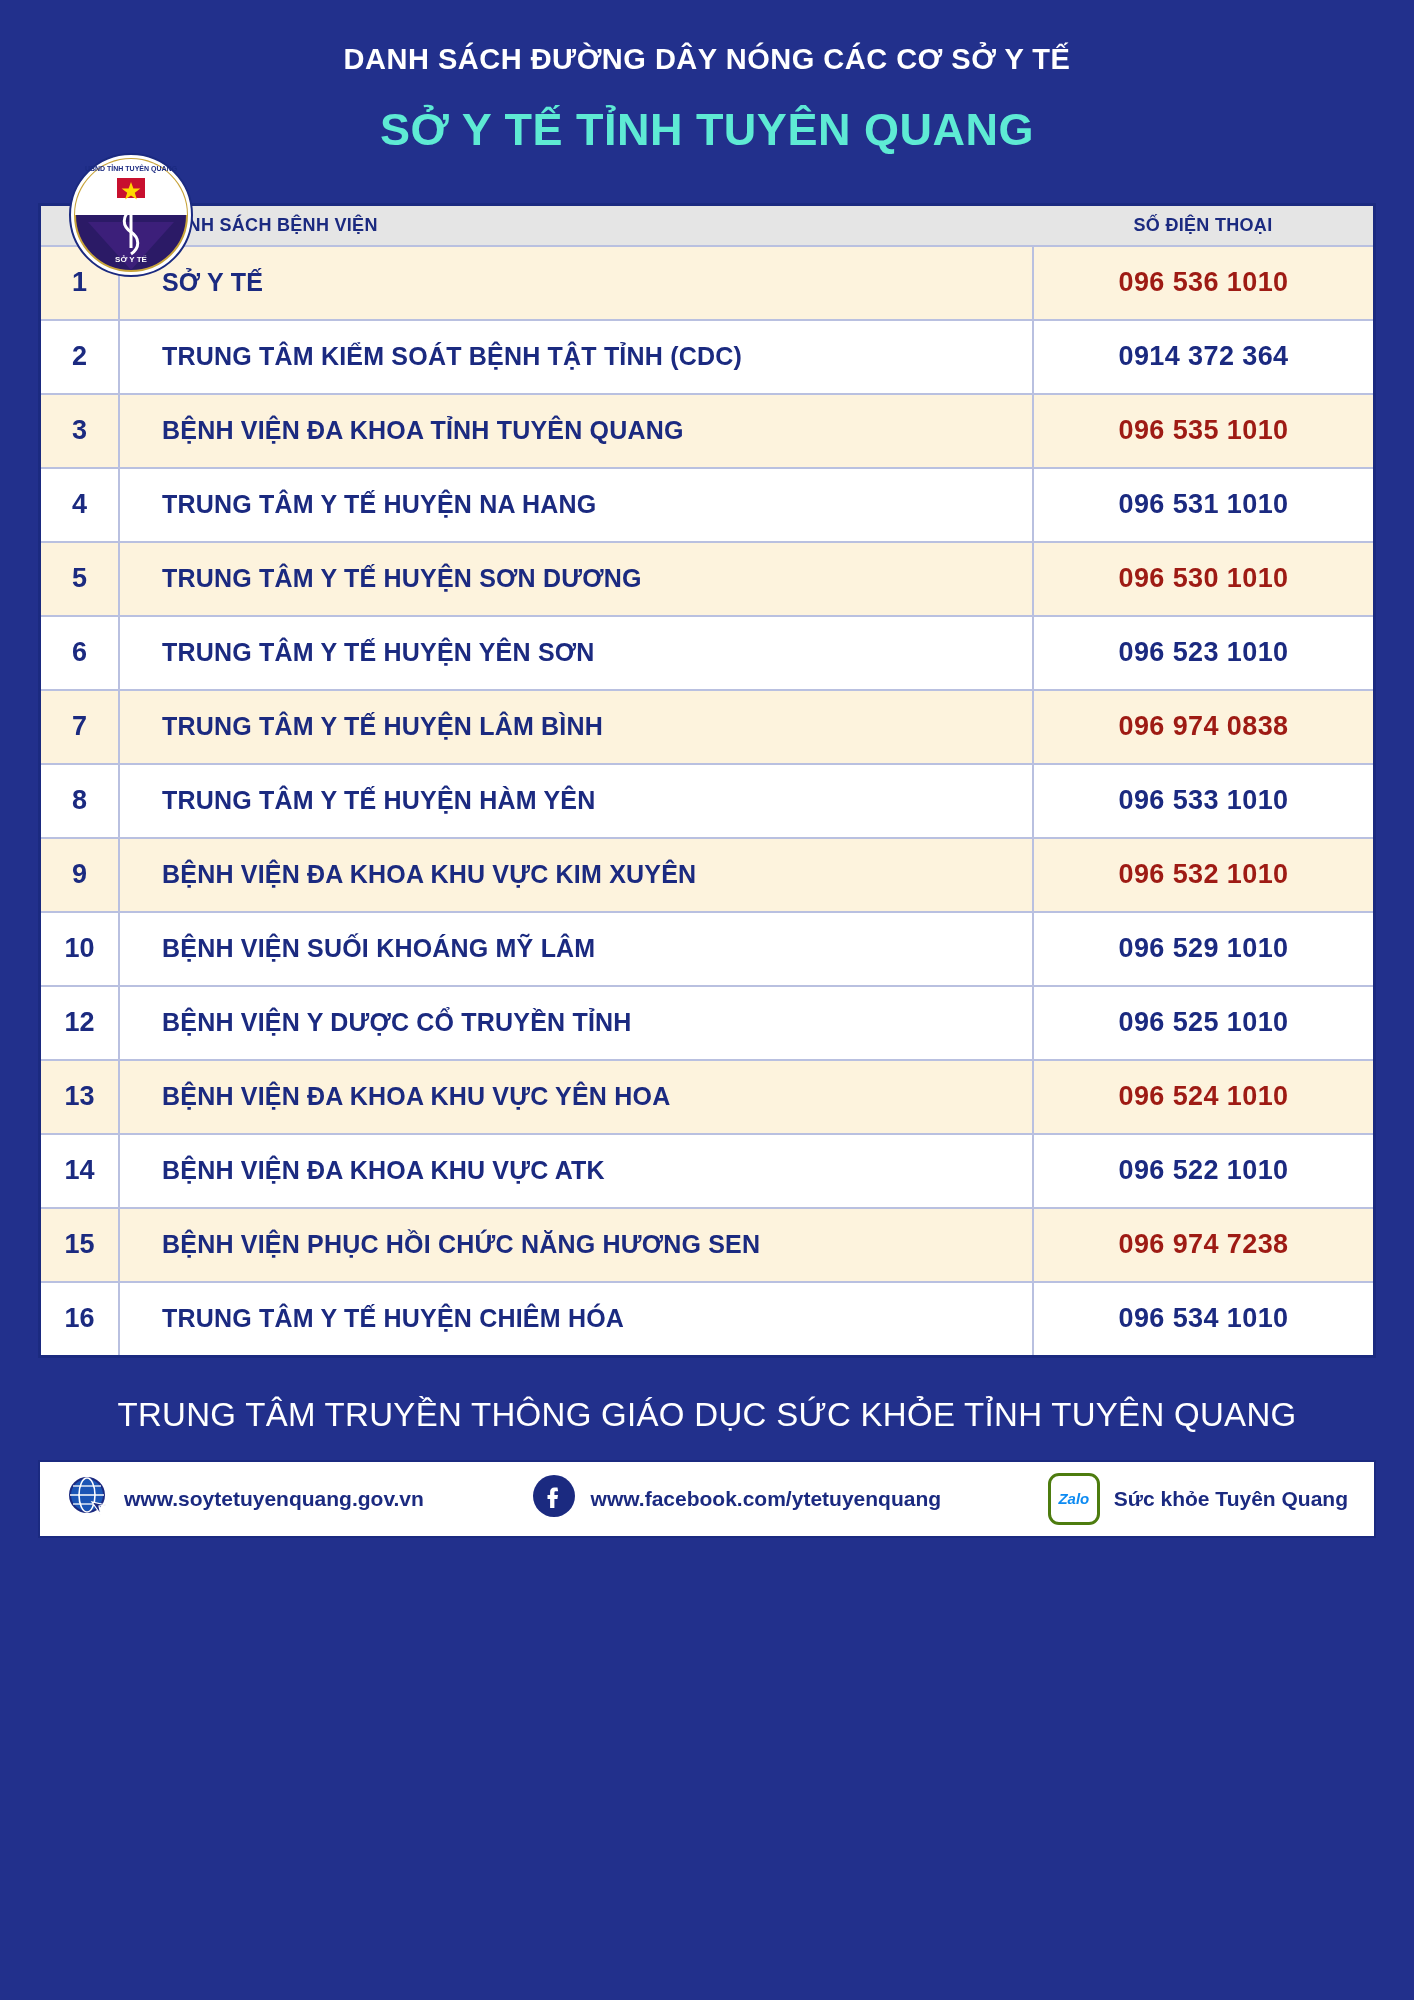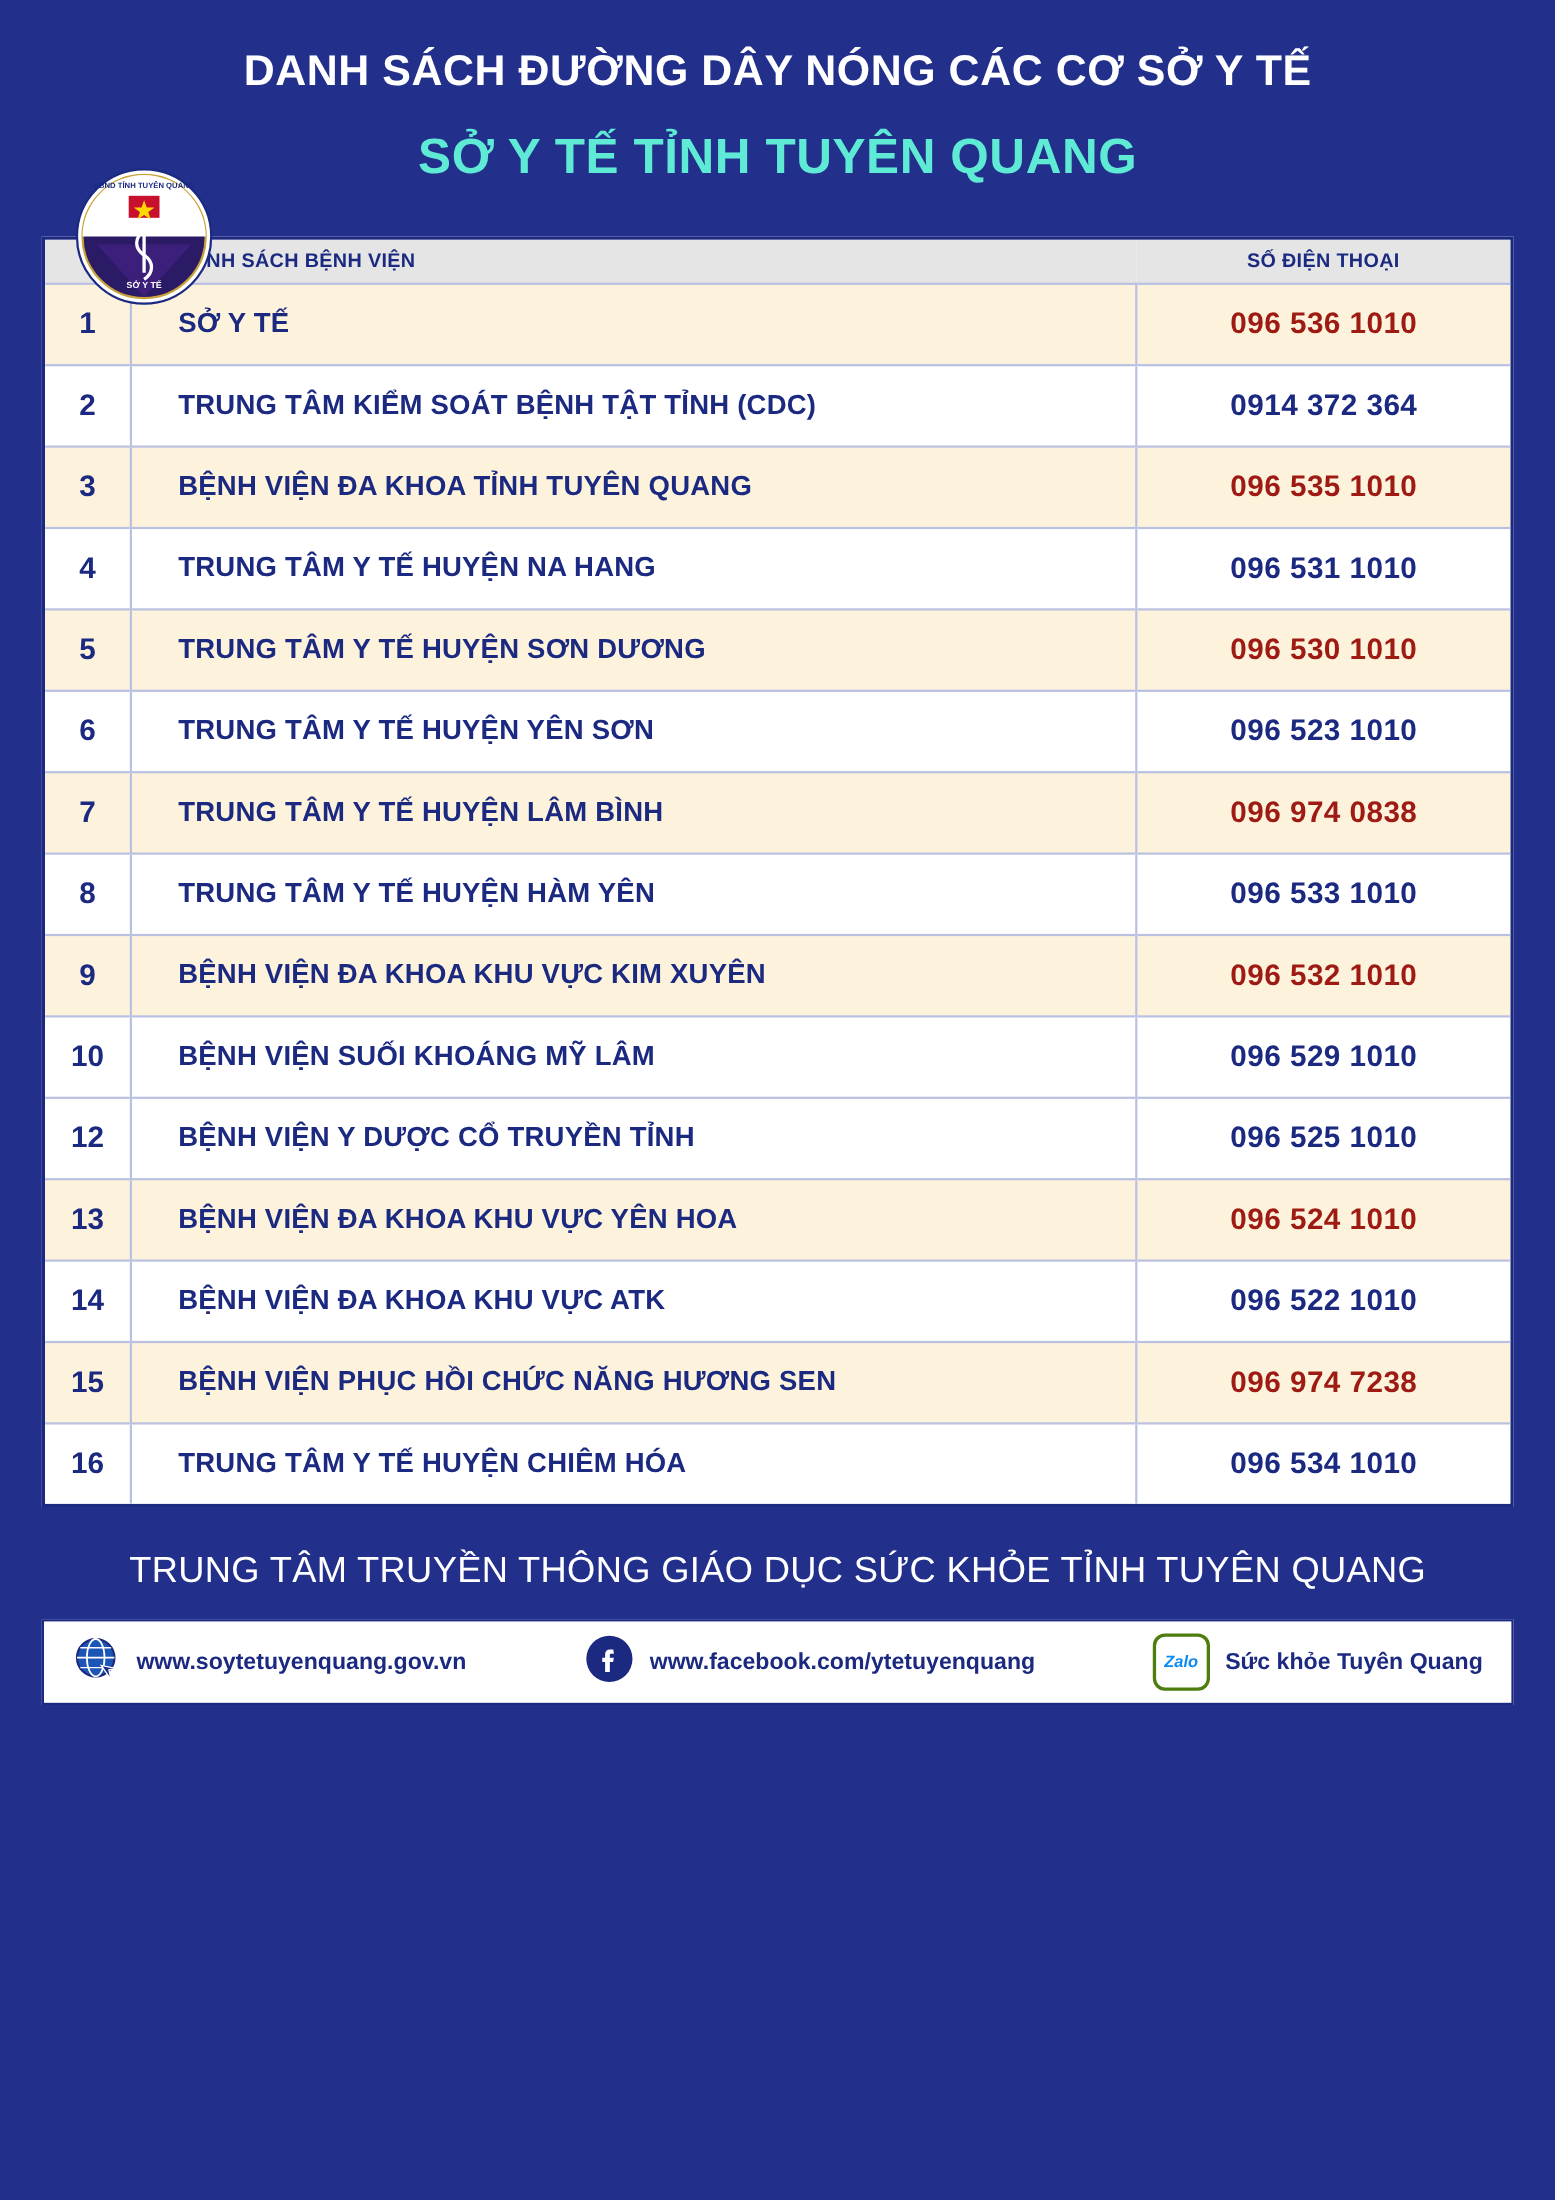--- a/index.html
+++ b/index.html
@@ -23,21 +23,21 @@
     padding: 0;
   }
 
   
   .header {
     position: relative;
     padding: 42px 40px 10px 40px;
     text-align: center;
   }
   .title-line1 {
-    font-size: 39px;
+    font-size: 29px;
     font-weight: bold;
     letter-spacing: 0.5px;
     line-height: 1.2;
     color: #ffffff;
     text-transform: uppercase;
   }
   .title-line2 {
     font-size: 45px;
     font-weight: bold;
     letter-spacing: 0.5px;

